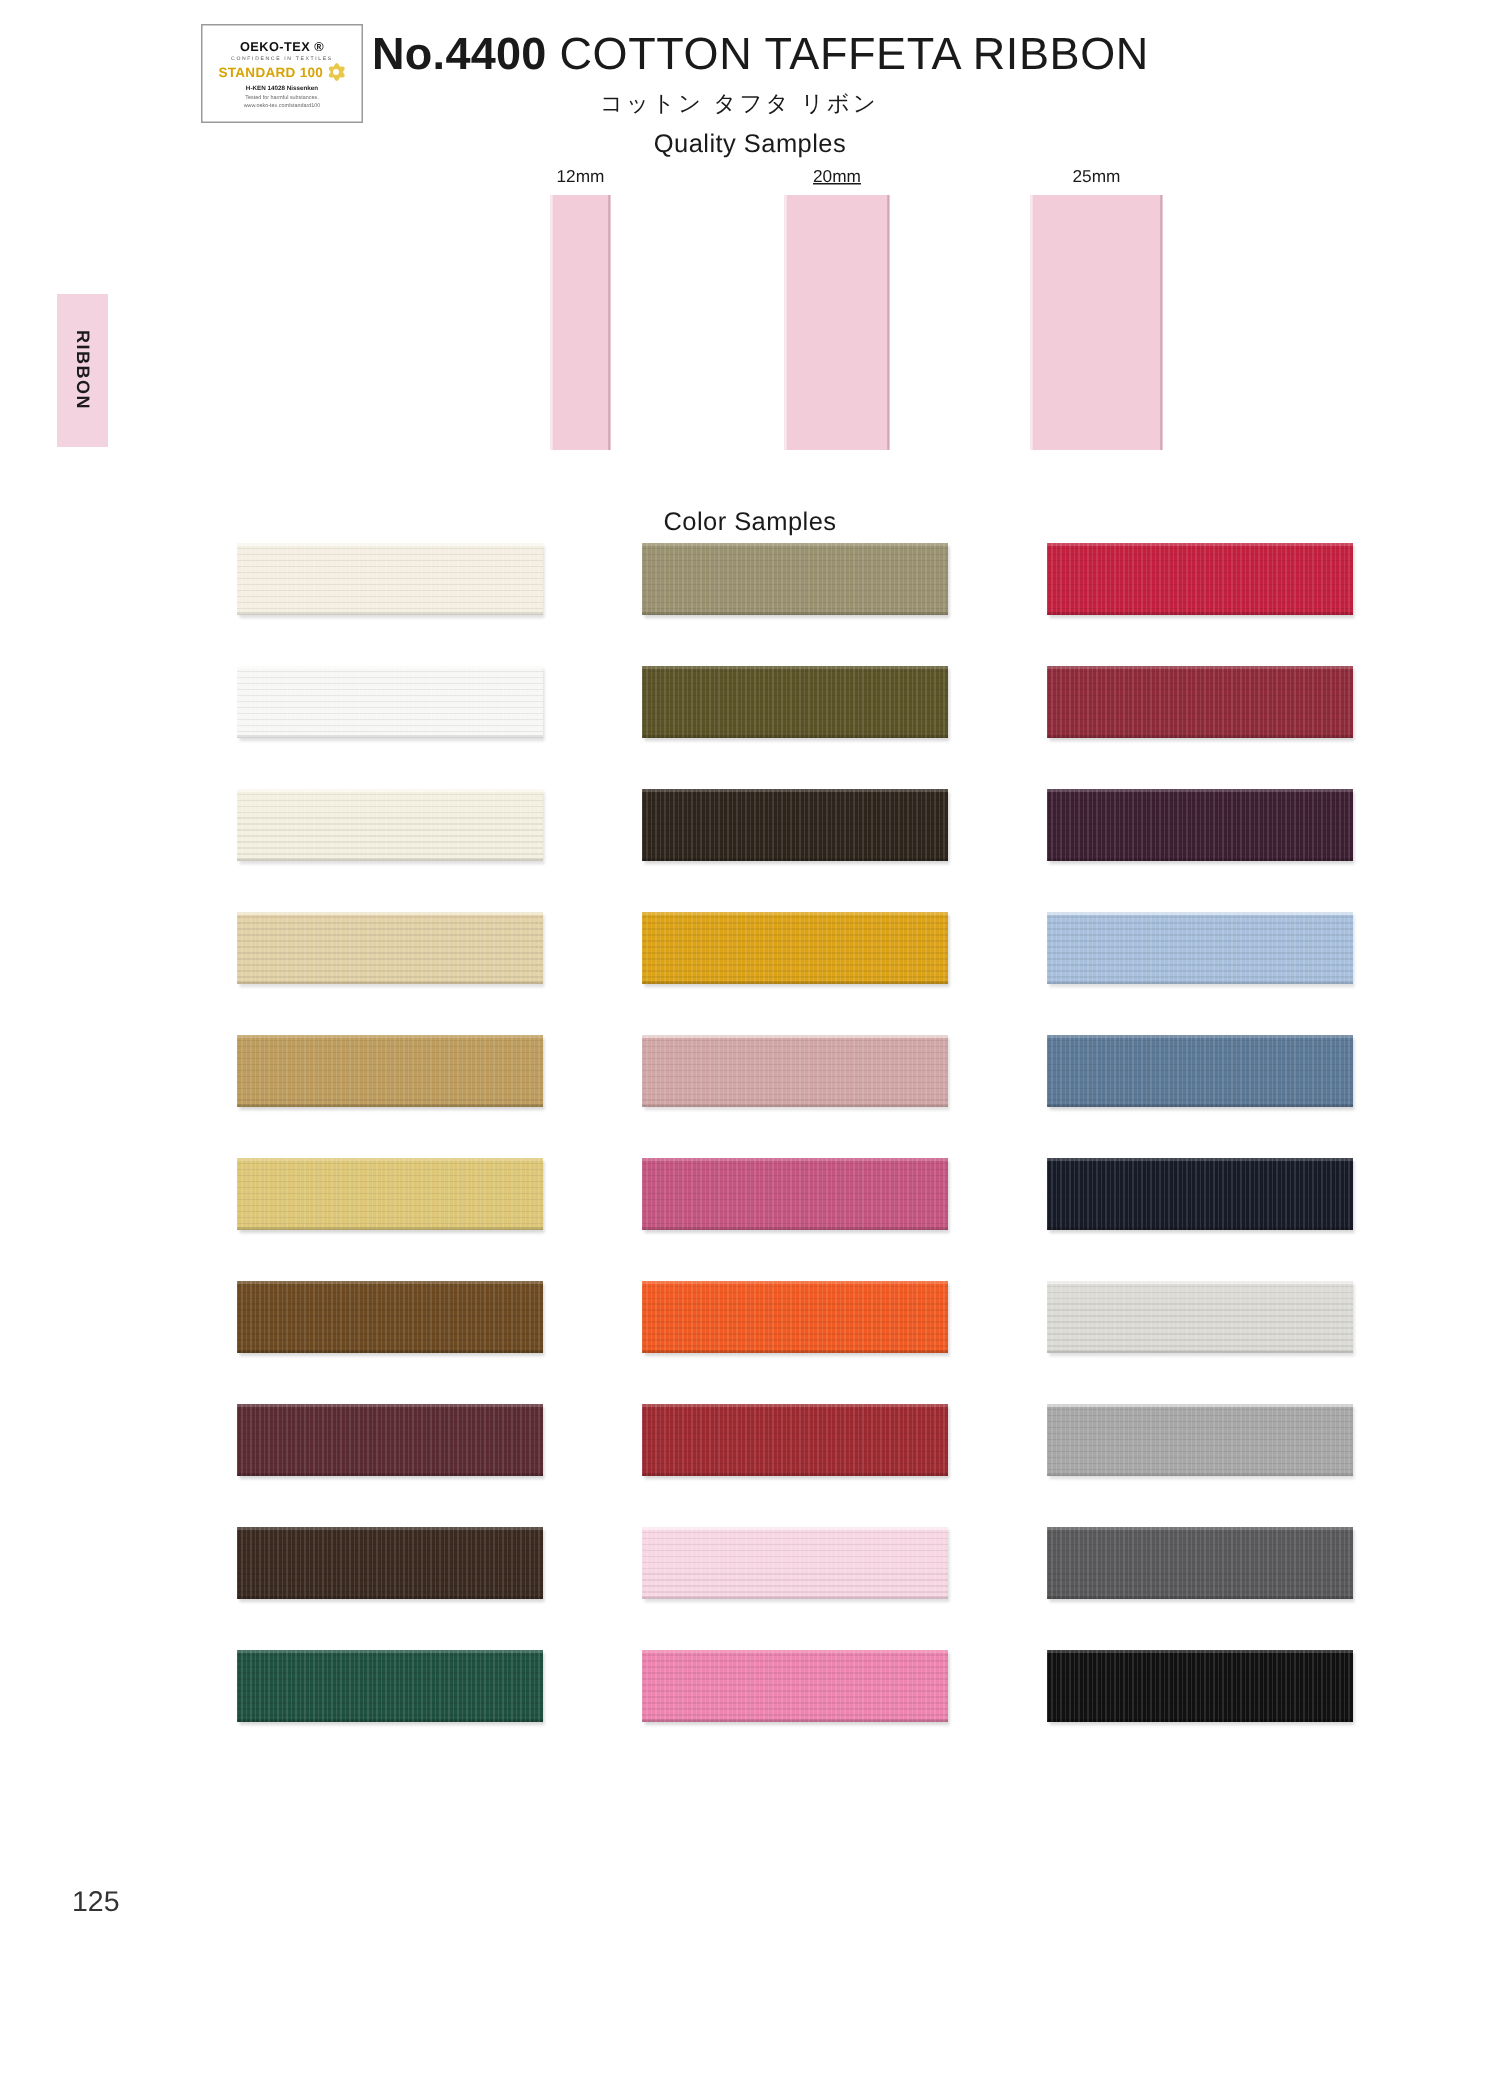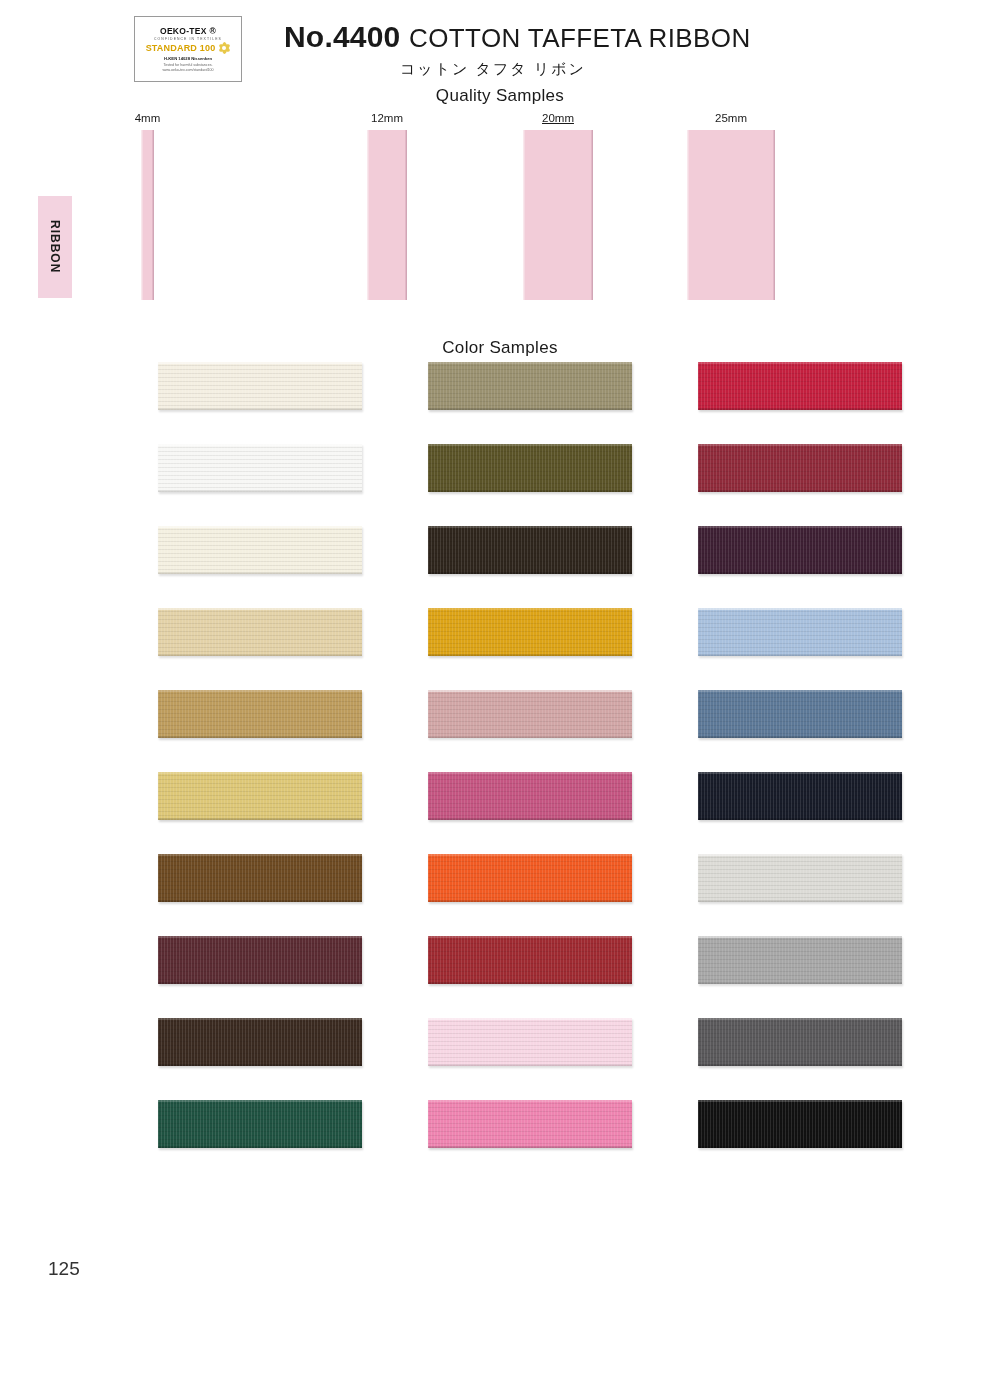--- a/index.html
+++ b/index.html
@@ -52,22 +52,22 @@
     background:#fff; border-radius:50%; z-index:2;
   }
   .oeko .o4{ font-size:4.2px; font-weight:bold; color:#222; margin-top:1.5px; }
   .oeko .o5{ font-size:3.6px; color:#666; margin-top:2px; }
   .oeko .o6{ font-size:3.6px; color:#666; margin-top:1px; }
 
   .title-main{
     position:absolute; left:248px; top:20px;
     font-size:30px; font-weight:bold; letter-spacing:.2px; white-space:nowrap;
   }
-  .title-main .num{ font-weight:bold;margin-left:36px; }
-  .title-main .eng{ font-weight:normal; font-size:26px; letter-spacing:.4px; }
+  .title-main .num{ font-weight:bold; }
+  .title-main .eng{ font-weight:normal; font-size:30px; letter-spacing:.4px; }
   .title-jp{
     position:absolute; left:400px; top:60px;
     font-size:15px; letter-spacing:2px; white-space:nowrap;
   }
 
   .spec{
     position:absolute; left:758px; top:24px;
     width:132px; border:1px solid #4a4a4a; background:#fff;
     font-size:11.5px;
   }
@@ -166,24 +166,20 @@
     <span class="num">No.4400</span>
     <span class="eng">COTTON TAFFETA RIBBON</span>
   </div>
   <div class="title-jp">コットン タフタ リボン</div>
 
 </div>
 
 <div class="sec-title" id="qs-title">Quality Samples</div>
 
 <div class="qs" id="quality-samples">
-    <div class="qs-item" style="left: 117.5px;">
-      <div class="qs-label" style="width: 60px;">4mm</div>
-      <div class="qs-ribbon" style="width: 13px; height: 170px; margin-left: 23.5px; background: rgb(242, 204, 216);"></div>
-    </div>
     <div class="qs-item" style="left: 357px;">
       <div class="qs-label" style="width: 60px;">12mm</div>
       <div class="qs-ribbon" style="width: 40px; height: 170px; margin-left: 10px; background: rgb(242, 204, 216);"></div>
     </div>
     <div class="qs-item" style="left: 528px; text-decoration: underline;">
       <div class="qs-label" style="width: 60px;">20mm</div>
       <div class="qs-ribbon" style="width: 70px; height: 170px; margin-left: -5px; background: rgb(242, 204, 216);"></div>
     </div>
     <div class="qs-item" style="left: 701px;">
       <div class="qs-label" style="width: 60px;">25mm</div>

